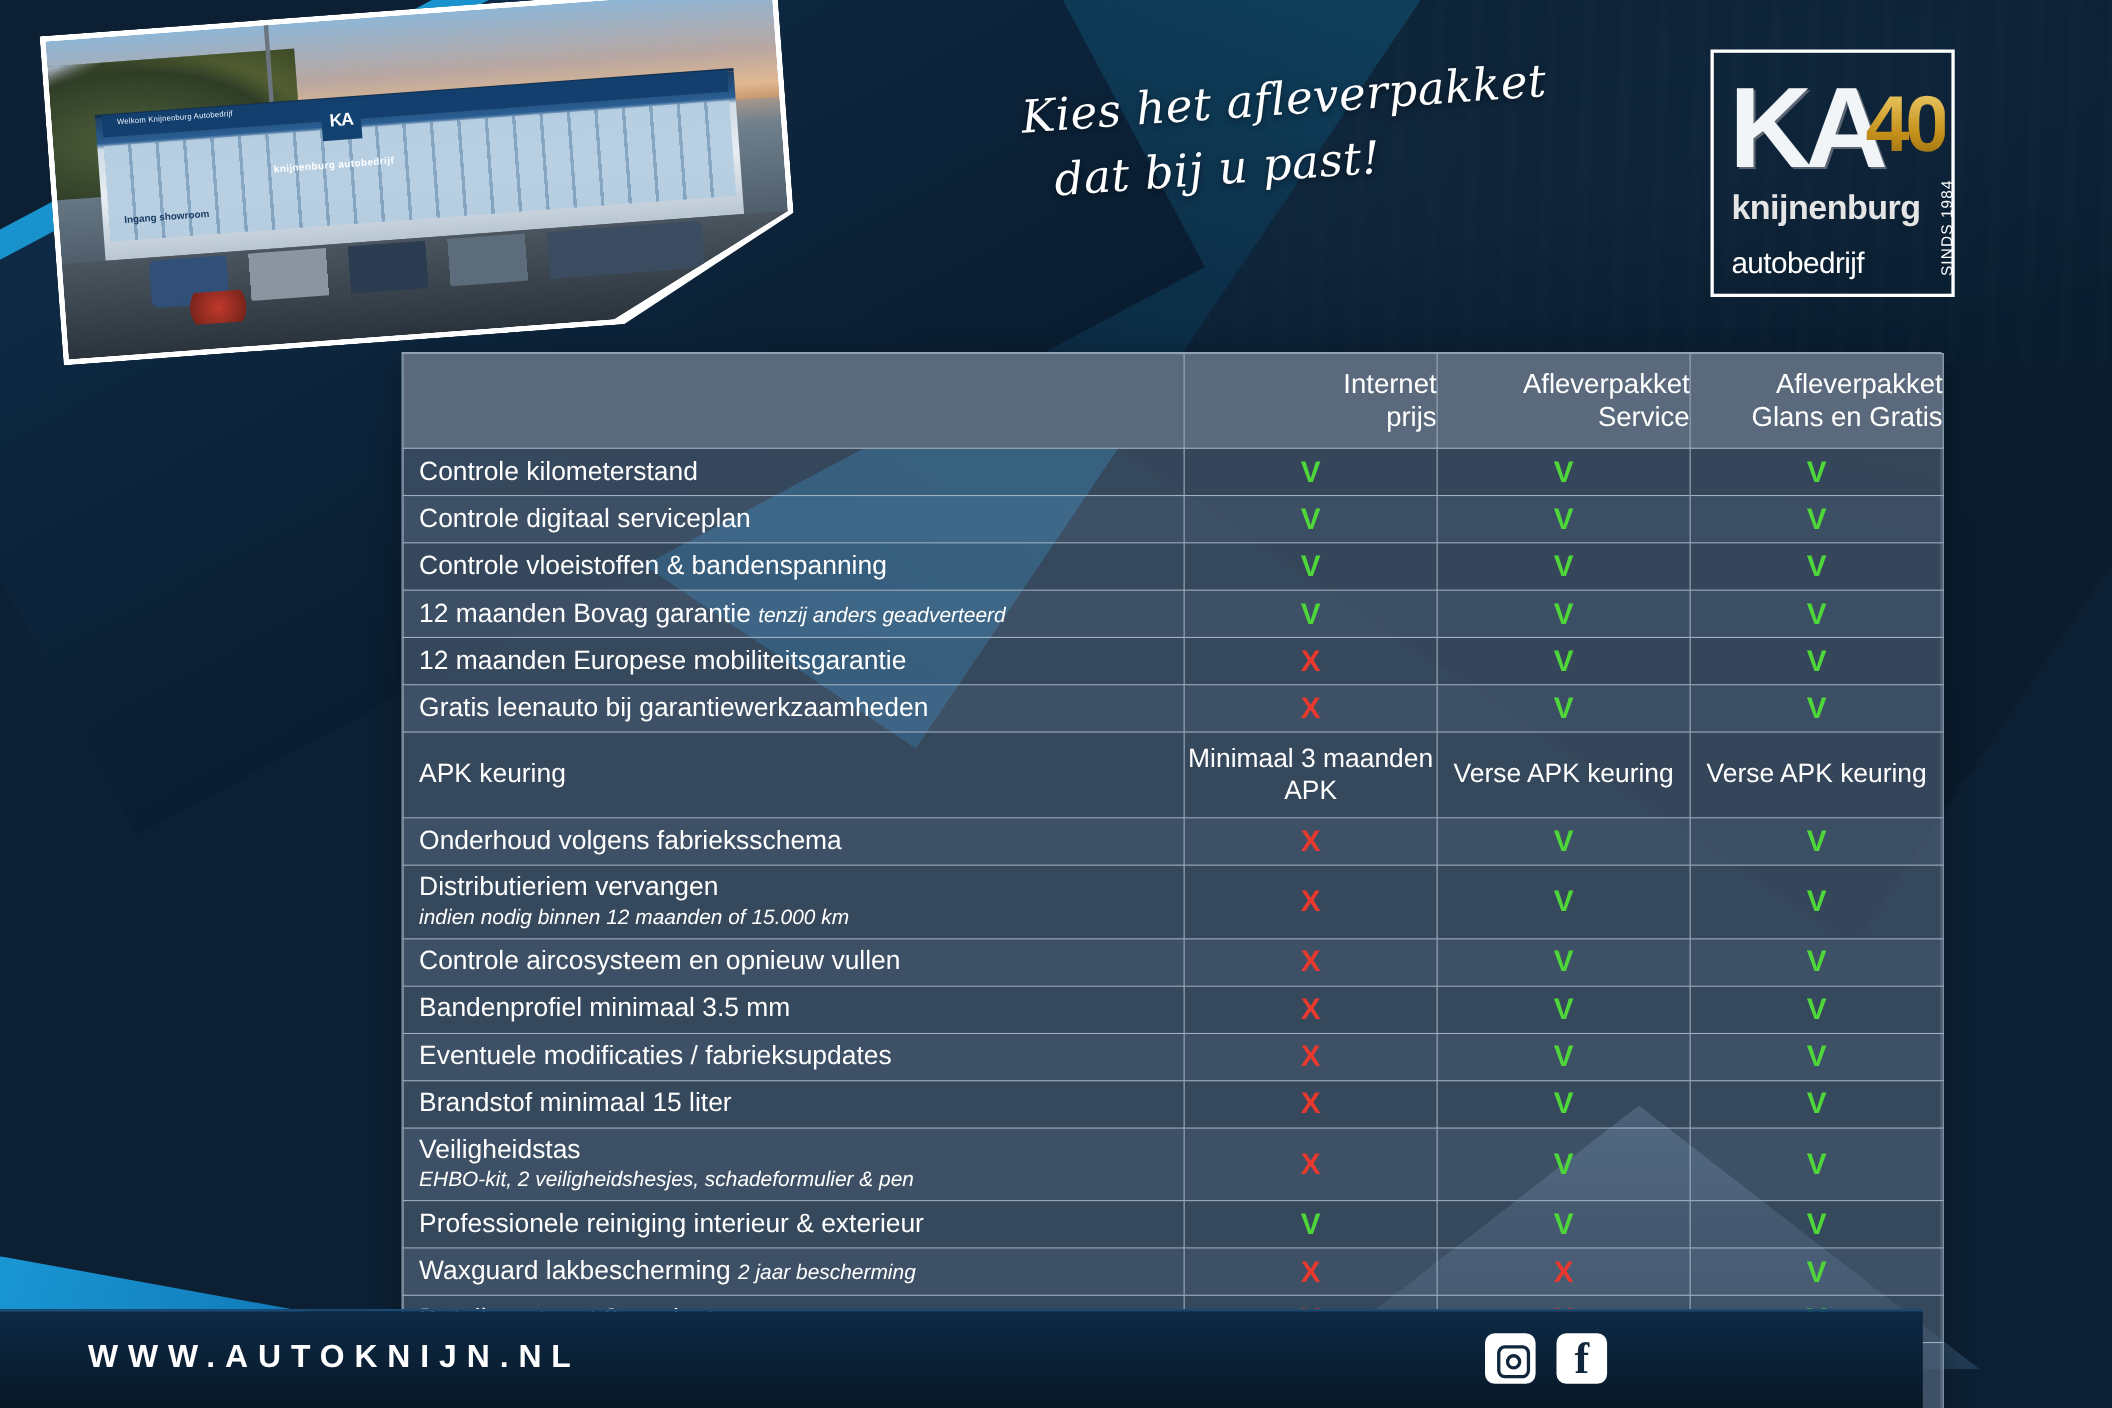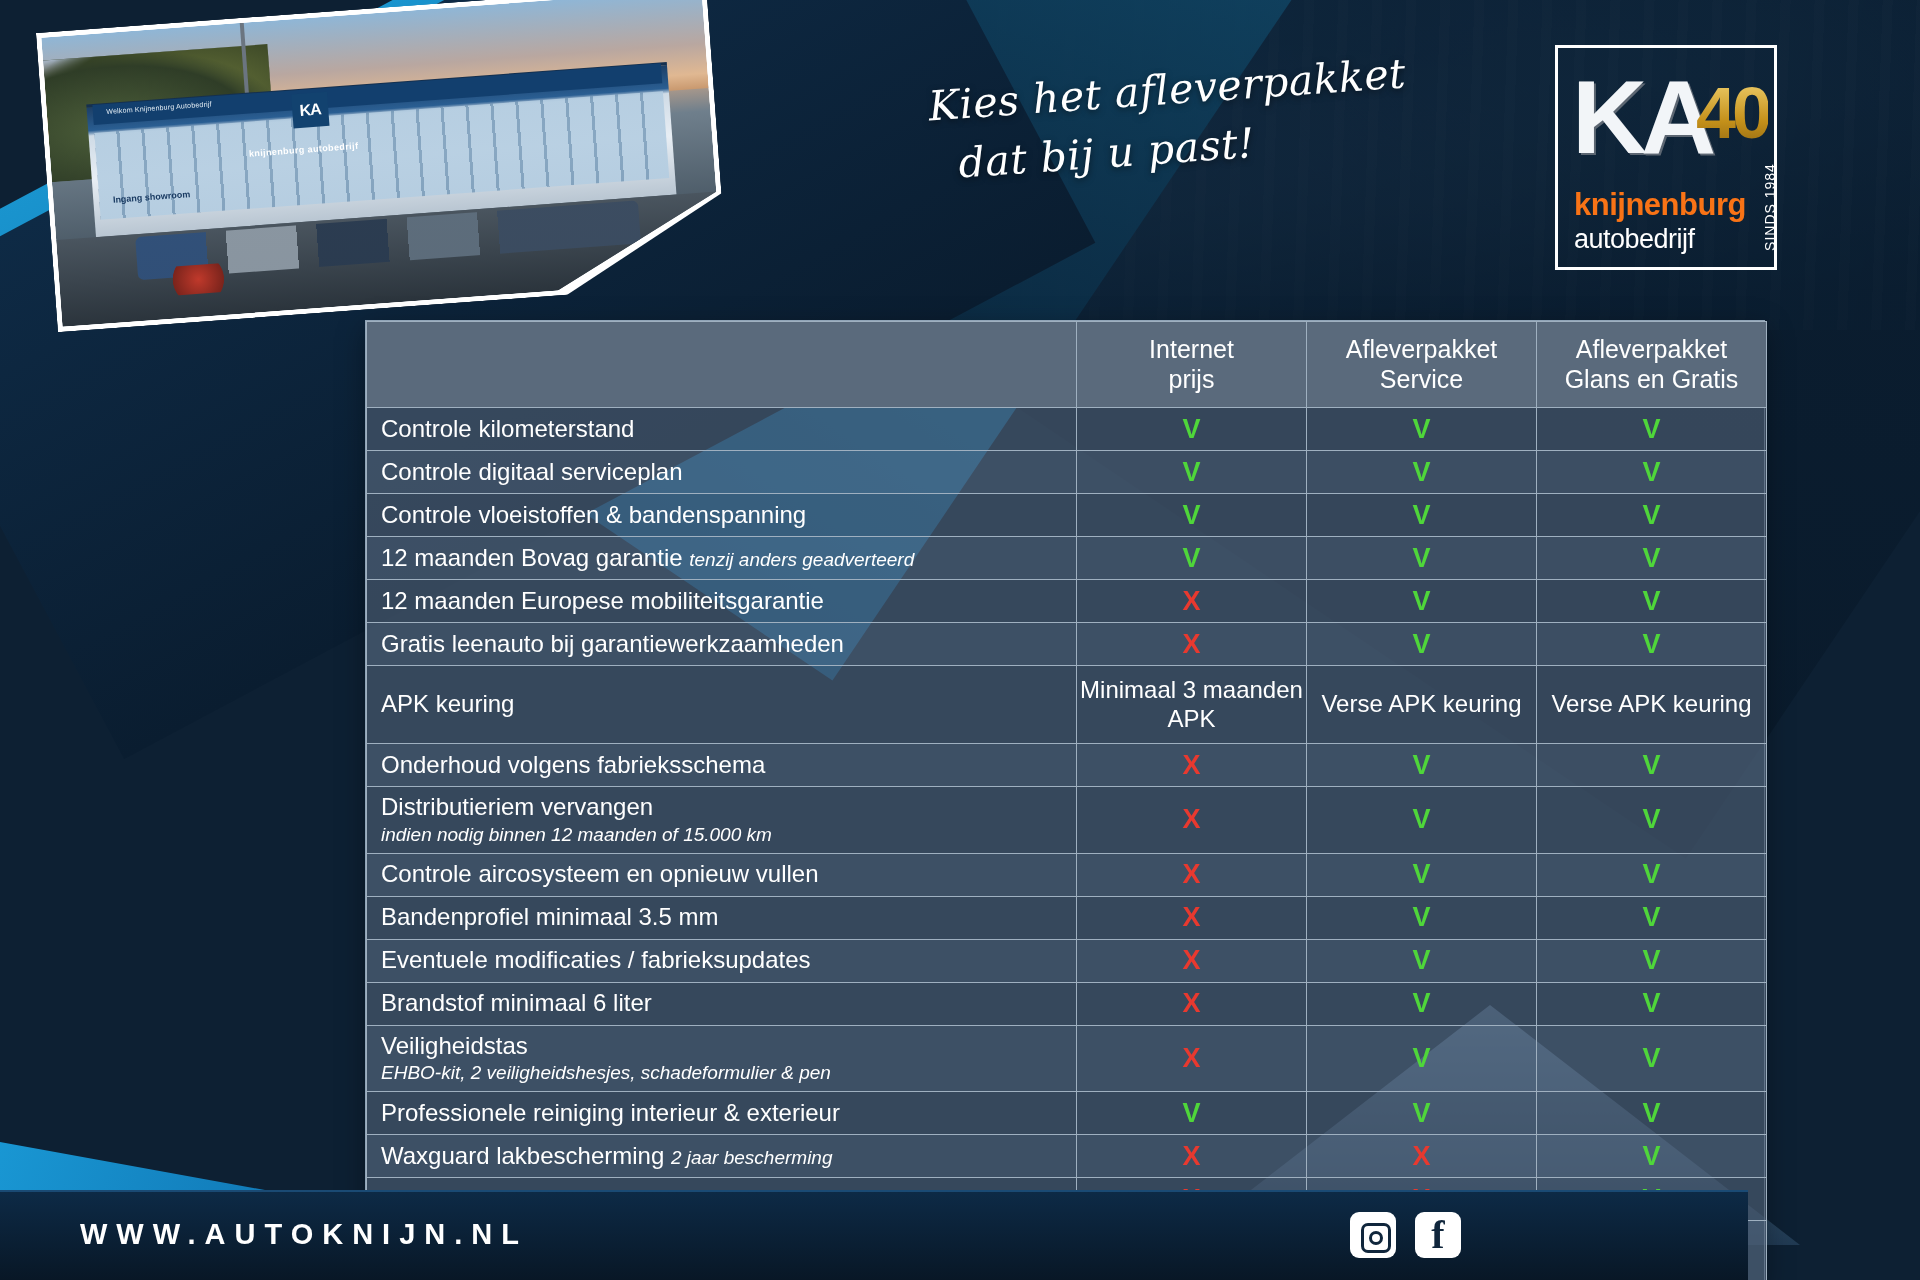--- a/index.html
+++ b/index.html
@@ -131,38 +131,38 @@
     position:absolute; left: 14px; top: 10px; font-size: 104px; font-weight: bold;
     color: #f2f5f8; letter-spacing: -6px; font-family:"Liberation Sans", sans-serif;
     text-shadow: 2px 2px 0 #5c6672;
   }
   .logo-40 {
     position:absolute; right: 6px; top: 12px; font-size: 72px; font-weight: bold;
     color: #d8a61e; letter-spacing: -4px;
     background: linear-gradient(180deg,#f5d878,#c4901a 60%,#8a6311);
     -webkit-background-clip: text; background-clip: text; color: transparent; margin-top: 12px;
   }
-  .logo-name1 { position:absolute; left: 16px; bottom: 44px; font-size: 31px; color:#f97316; font-weight:bold; letter-spacing:-.5px;}
+  .logo-name1 { position:absolute; left: 16px; bottom: 60px; font-size: 31px; color:#e5e5e5; font-weight:bold; letter-spacing:-.5px;}
   .logo-name2 { position:absolute; left: 16px; bottom: 12px; font-size: 27px; color:#fff; font-weight:normal; letter-spacing:-.5px;}
   .logo-sinds { position:absolute; right: -40px; bottom: 52px; font-size: 14px; color:#fff; letter-spacing:1px;
     transform: rotate(-90deg); transform-origin: 50% 50%; white-space:nowrap;}
 
   
   .table-wrap {
     position: absolute; left: 365px; top: 320px; width: 1400px;
     border: 1px solid #8fa3b6;
     box-shadow: 0 8px 26px rgba(0,0,0,.35);
   }
   table { width: 100%; border-collapse: collapse; table-layout: fixed; }
   td, th { border: 1px solid #9fb0c0; padding: 0; }
   .c-feat { width: 710px; }
   .c-col  { width: 230px; }
   thead th {
     background: #5a6a7c; height: 86px; color: #fff; font-weight: normal;
-    font-size: 25px; line-height: 1.18; vertical-align: middle; text-align:center;
+    font-size: 25px; line-height: 1.18; vertical-align: middle; text-align:right;
   }
   thead th.blank { background:#5a6a7c; }
   tbody td { background: rgba(70,88,108,.72); color:#fff; }
   tbody tr:nth-child(even) td { background: rgba(80,99,120,.72); }
   td.feat {
     padding: 6px 0 6px 14px; font-size: 24px; color:#fff; line-height:1.2;
     vertical-align: middle;
   }
   td.feat .sub { font-size: 19px; font-style: italic; display:inline; }
   td.feat .sub-block { font-size: 19px; font-style: italic; display:block; margin-top:2px; }
@@ -365,21 +365,21 @@
         </tr>
 
         <tr class="row">
           <td class="feat">Eventuele modificaties / fabrieksupdates</td>
           <td class="mark"><span class="no">X</span></td>
           <td class="mark"><span class="yes">V</span></td>
           <td class="mark"><span class="yes">V</span></td>
         </tr>
 
         <tr class="row">
-          <td class="feat">Brandstof minimaal 6 liter</td>
+          <td class="feat">Brandstof minimaal 15 liter</td>
           <td class="mark"><span class="no">X</span></td>
           <td class="mark"><span class="yes">V</span></td>
           <td class="mark"><span class="yes">V</span></td>
         </tr>
 
         <tr class="row-tall">
           <td class="feat">
             <span>Veiligheidstas</span>
             <span class="sub-block">EHBO-kit, 2 veiligheidshesjes, schadeformulier &amp; pen</span>
           </td>

